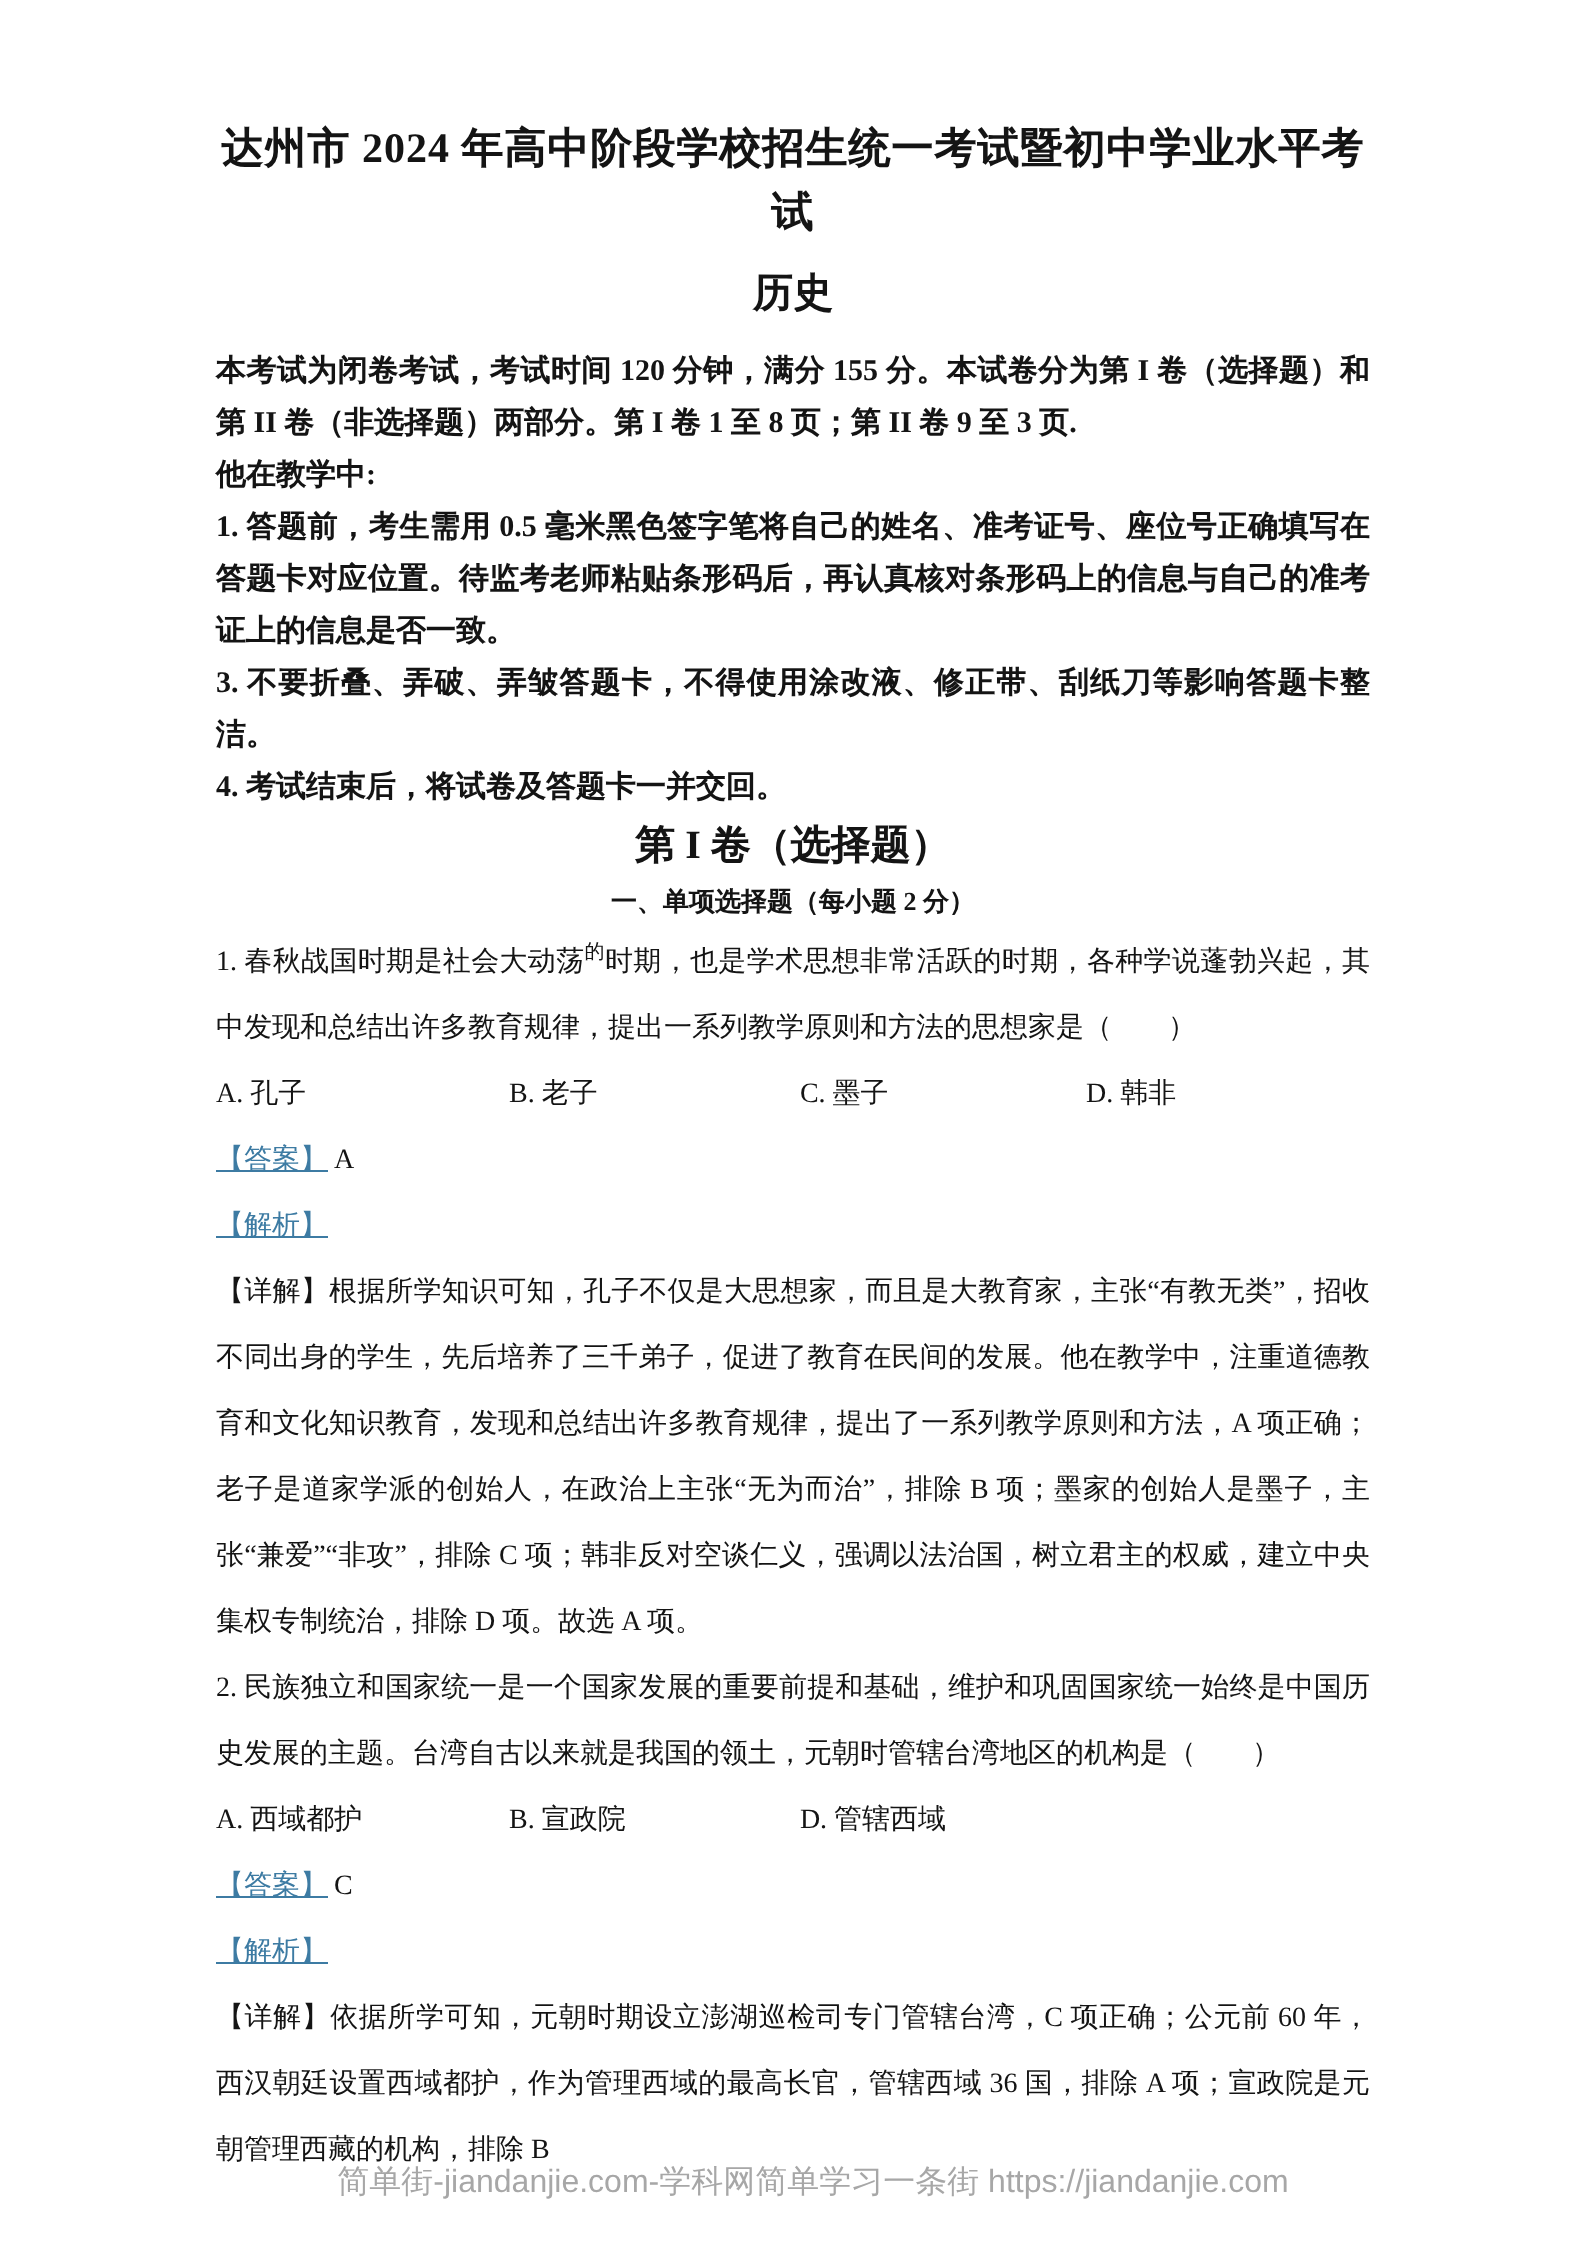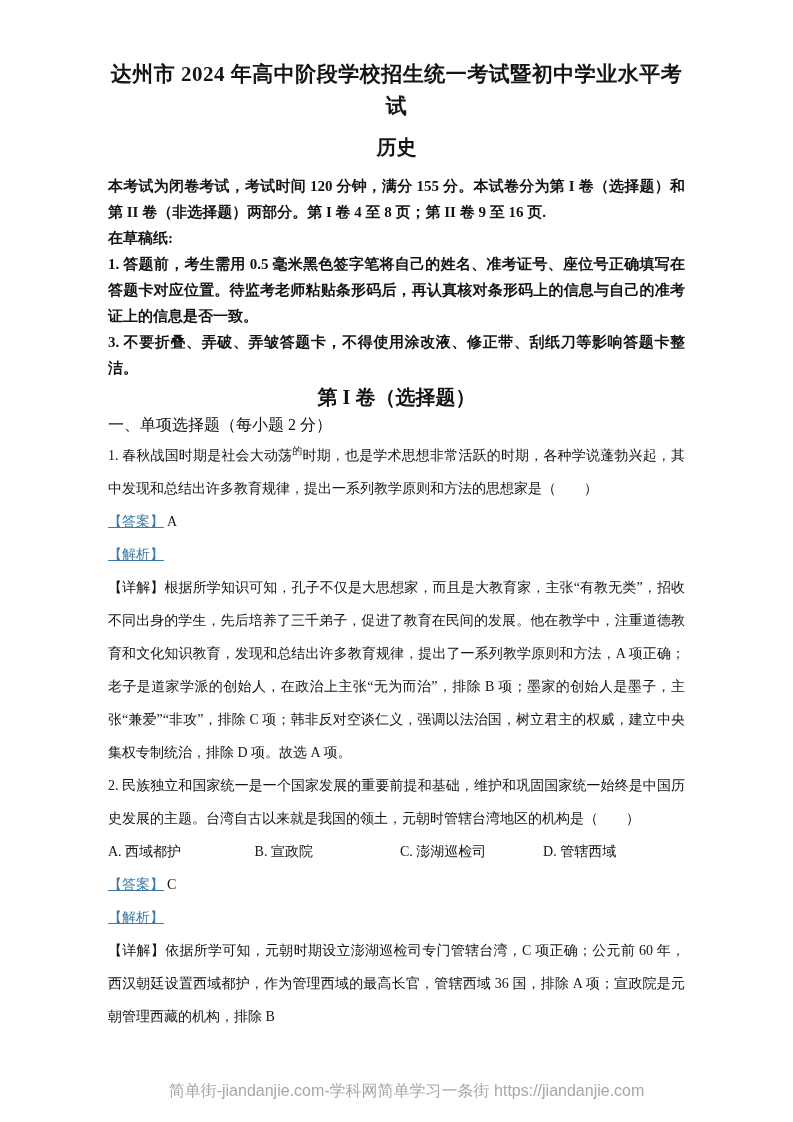--- a/index.html
+++ b/index.html
@@ -40,24 +40,24 @@
   .notice { margin-top: 8px; }
   .volume-title {
     margin: 2px 0 0 0;
     font-size: 20px;
     line-height: 28px;
     font-weight: bold;
     text-align: center;
   }
   .part-title {
     margin: 0;
-    font-size: 16px;
+    font-size: 13px;
     line-height: 28px;
-    font-weight: normal;
-    text-align: left;
+    font-weight: bold;
+    text-align: center;
   }
   .qa-block p { margin: 0; }
   .q-stem, .q-detail {
     font-size: 14px;
     line-height: 33px;
     text-align: justify;
   }
   .q-stem sup {
     font-size: 10px;
     line-height: 0;
@@ -91,42 +91,48 @@
 </style>
 </head>
 <body>
 
 <div class="page">
 
   <h1 class="exam-title">达州市 2024 年高中阶段学校招生统一考试暨初中学业水平考试</h1>
   <h2 class="exam-subject">历史</h2>
 
   <div class="notice">
-    <p>本考试为闭卷考试，考试时间 120 分钟，满分 155 分。本试卷分为第 I 卷（选择题）和第 II 卷（非选择题）两部分。第 I 卷 4 至 8 页；第 II 卷 9 至 16 页.</p>
-    <p>在草稿纸:</p>
+    <p>本考试为闭卷考试，考试时间 120 分钟，满分 155 分。本试卷分为第 I 卷（选择题）和第 II 卷（非选择题）两部分。第 I 卷 1 至 8 页；第 II 卷 9 至 3 页.</p>
+    <p>他在教学中:</p>
     <p>1. 答题前，考生需用 0.5 毫米黑色签字笔将自己的姓名、准考证号、座位号正确填写在答题卡对应位置。待监考老师粘贴条形码后，再认真核对条形码上的信息与自己的准考证上的信息是否一致。</p>
     <p>3. 不要折叠、弄破、弄皱答题卡，不得使用涂改液、修正带、刮纸刀等影响答题卡整洁。</p>
+    <p>4. 考试结束后，将试卷及答题卡一并交回。</p>
   </div>
 
   <p class="volume-title">第 I 卷（选择题）</p>
   <p class="part-title">一、单项选择题（每小题 2 分）</p>
 
   <div class="qa-block">
     <p class="q-stem"><span>1. 春秋战国时期是社会大动荡</span><sup>的</sup><span>时期，也是学术思想非常活跃的时期，各种学说蓬勃兴起，其中发现和总结出许多教育规律，提出一系列教学原则和方法的思想家是（　　）</span></p>
+    <div class="q-options">
+      <span>A. 孔子</span>
+      <span>B. 老子</span>
+      <span>C. 墨子</span>
+      <span>D. 韩非</span>
+    </div>
     <p class="marker-line"><span class="marker">【答案】</span><span class="answer-letter">A</span></p>
     <p class="marker-line"><span class="marker">【解析】</span></p>
     <p class="q-detail"><span class="detail-label">【详解】</span><span>根据所学知识可知，孔子不仅是大思想家，而且是大教育家，主张“有教无类”，招收不同出身的学生，先后培养了三千弟子，促进了教育在民间的发展。他在教学中，注重道德教育和文化知识教育，发现和总结出许多教育规律，提出了一系列教学原则和方法，A 项正确；老子是道家学派的创始人，在政治上主张“无为而治”，排除 B 项；墨家的创始人是墨子，主张“兼爱”“非攻”，排除 C 项；韩非反对空谈仁义，强调以法治国，树立君主的权威，建立中央集权专制统治，排除 D 项。故选 A 项。</span></p>
   </div>
 
   <div class="qa-block">
     <p class="q-stem">2. 民族独立和国家统一是一个国家发展的重要前提和基础，维护和巩固国家统一始终是中国历史发展的主题。台湾自古以来就是我国的领土，元朝时管辖台湾地区的机构是（　　）</p>
     <div class="q-options">
       <span>A. 西域都护</span>
       <span>B. 宣政院</span>
-      <span>C. 澎湖巡检司</span>
       <span>D. 管辖西域</span>
     </div>
     <p class="marker-line"><span class="marker">【答案】</span><span class="answer-letter">C</span></p>
     <p class="marker-line"><span class="marker">【解析】</span></p>
     <p class="q-detail"><span class="detail-label">【详解】</span><span>依据所学可知，元朝时期设立澎湖巡检司专门管辖台湾，C 项正确；公元前 60 年，西汉朝廷设置西域都护，作为管理西域的最高长官，管辖西域 36 国，排除 A 项；宣政院是元朝管理西藏的机构，排除 B</span></p>
   </div>
 
   <div class="watermark">简单街-jiandanjie.com-学科网简单学习一条街 https://jiandanjie.com</div>
 
 </div>

